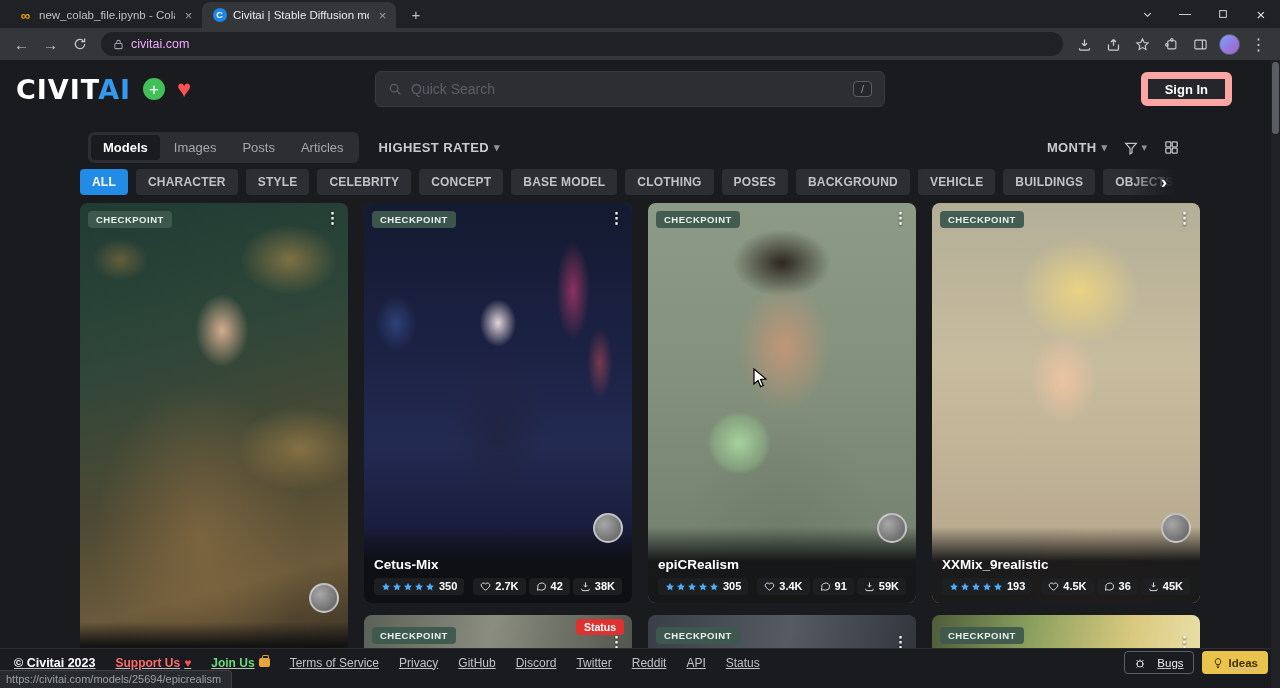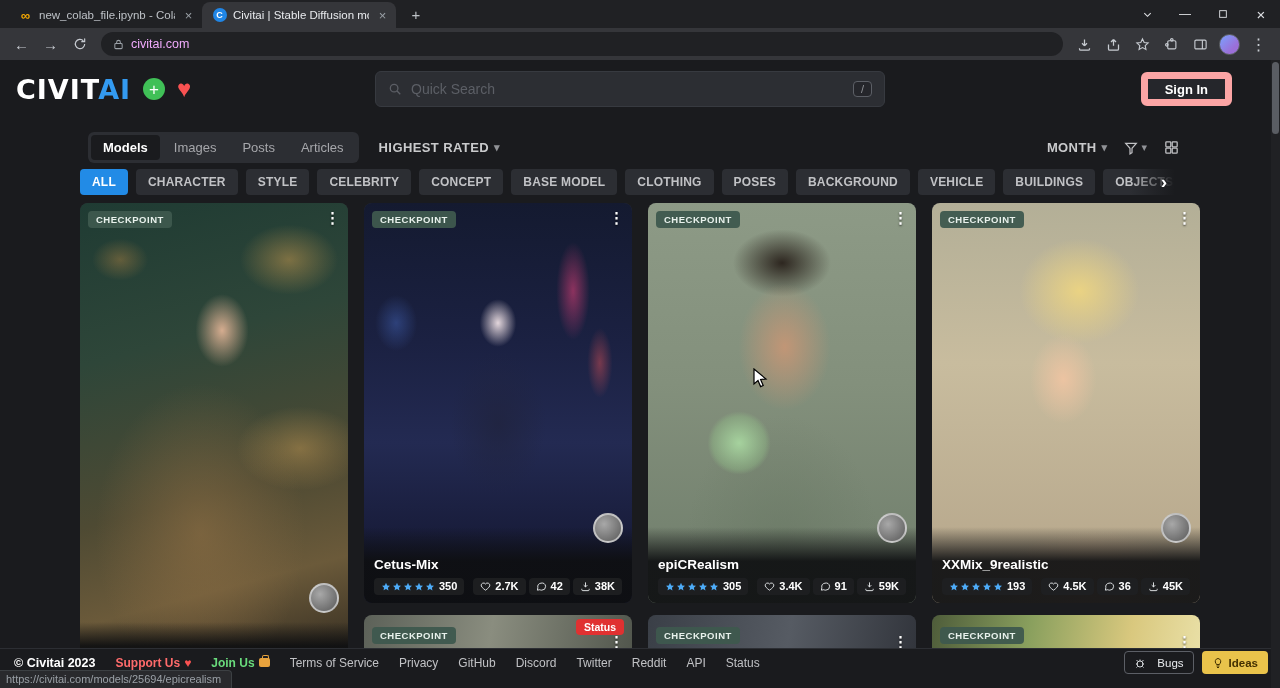--- a/index.html
+++ b/index.html
@@ -103,21 +103,21 @@
   .h-tall .card-avatar{bottom:62px;}
 
   .card-info{position:absolute;left:0;right:0;bottom:0;padding:30px 10px 8px;background:linear-gradient(to top,rgba(14,15,17,.92) 55%,rgba(14,15,17,0));z-index:2;display:flex;flex-direction:column;gap:6px;}
   .card-title{color:#fff;font-size:13.5px;font-weight:700;}
   .stats-row{display:flex;align-items:center;gap:4px;}
   .stat{display:flex;align-items:center;gap:4px;background:rgba(30,31,34,.92);border-radius:4px;padding:3px 7px;color:#fff;font-size:11px;font-weight:700;line-height:1;}
   .stars{display:flex;gap:1px;}
   .stat-group{margin-left:auto;display:flex;gap:3px;}
 
   
-  .site-footer{position:absolute;left:0;right:0;bottom:0;height:40px;background:#1a1b1e;border-top:1px solid #2c2e33;z-index:10;display:flex;align-items:center;padding:0 12px 12px 14px;gap:20px;font-size:12px;color:#c1c2c5;}
+  .site-footer{position:absolute;left:0;right:0;bottom:0;height:40px;background:#1a1b1e;border-top:1px solid #2c2e33;z-index:10;display:flex;align-items:center;padding:0 12px 12px 14px;gap:20px;font-size:12px;color:#c1c2c5;text-decoration:underline;}
   .copyright{font-weight:700;color:#fff;font-size:12.5px;white-space:nowrap;}
   .footer-link{white-space:nowrap;}
   .support{color:#ff6b6b;font-weight:600;display:flex;align-items:center;gap:4px;}
   .join{color:#69db7c;font-weight:600;display:flex;align-items:center;gap:4px;}
   .mini-heart{color:#fa5252;font-size:12px;}
   .briefcase{width:11px;height:9px;background:#e8a33d;border-radius:2px;position:relative;display:inline-block;}
   .briefcase::before{content:"";position:absolute;top:-3px;left:3px;width:5px;height:3px;border:1px solid #e8a33d;border-bottom:0;border-radius:2px 2px 0 0;}
   .footer-right{margin-left:auto;display:flex;gap:8px;align-items:center;}
   .bugs-chip{display:flex;align-items:center;gap:11px;border:1px solid #5c5f66;border-radius:4px;padding:0 9px;height:23px;font-size:11.5px;color:#e9ecef;}
   .ideas-chip{display:flex;align-items:center;gap:5px;background:#e9c34b;border-radius:4px;padding:0 10px;height:23px;font-size:11.5px;font-weight:700;color:#433000;}

